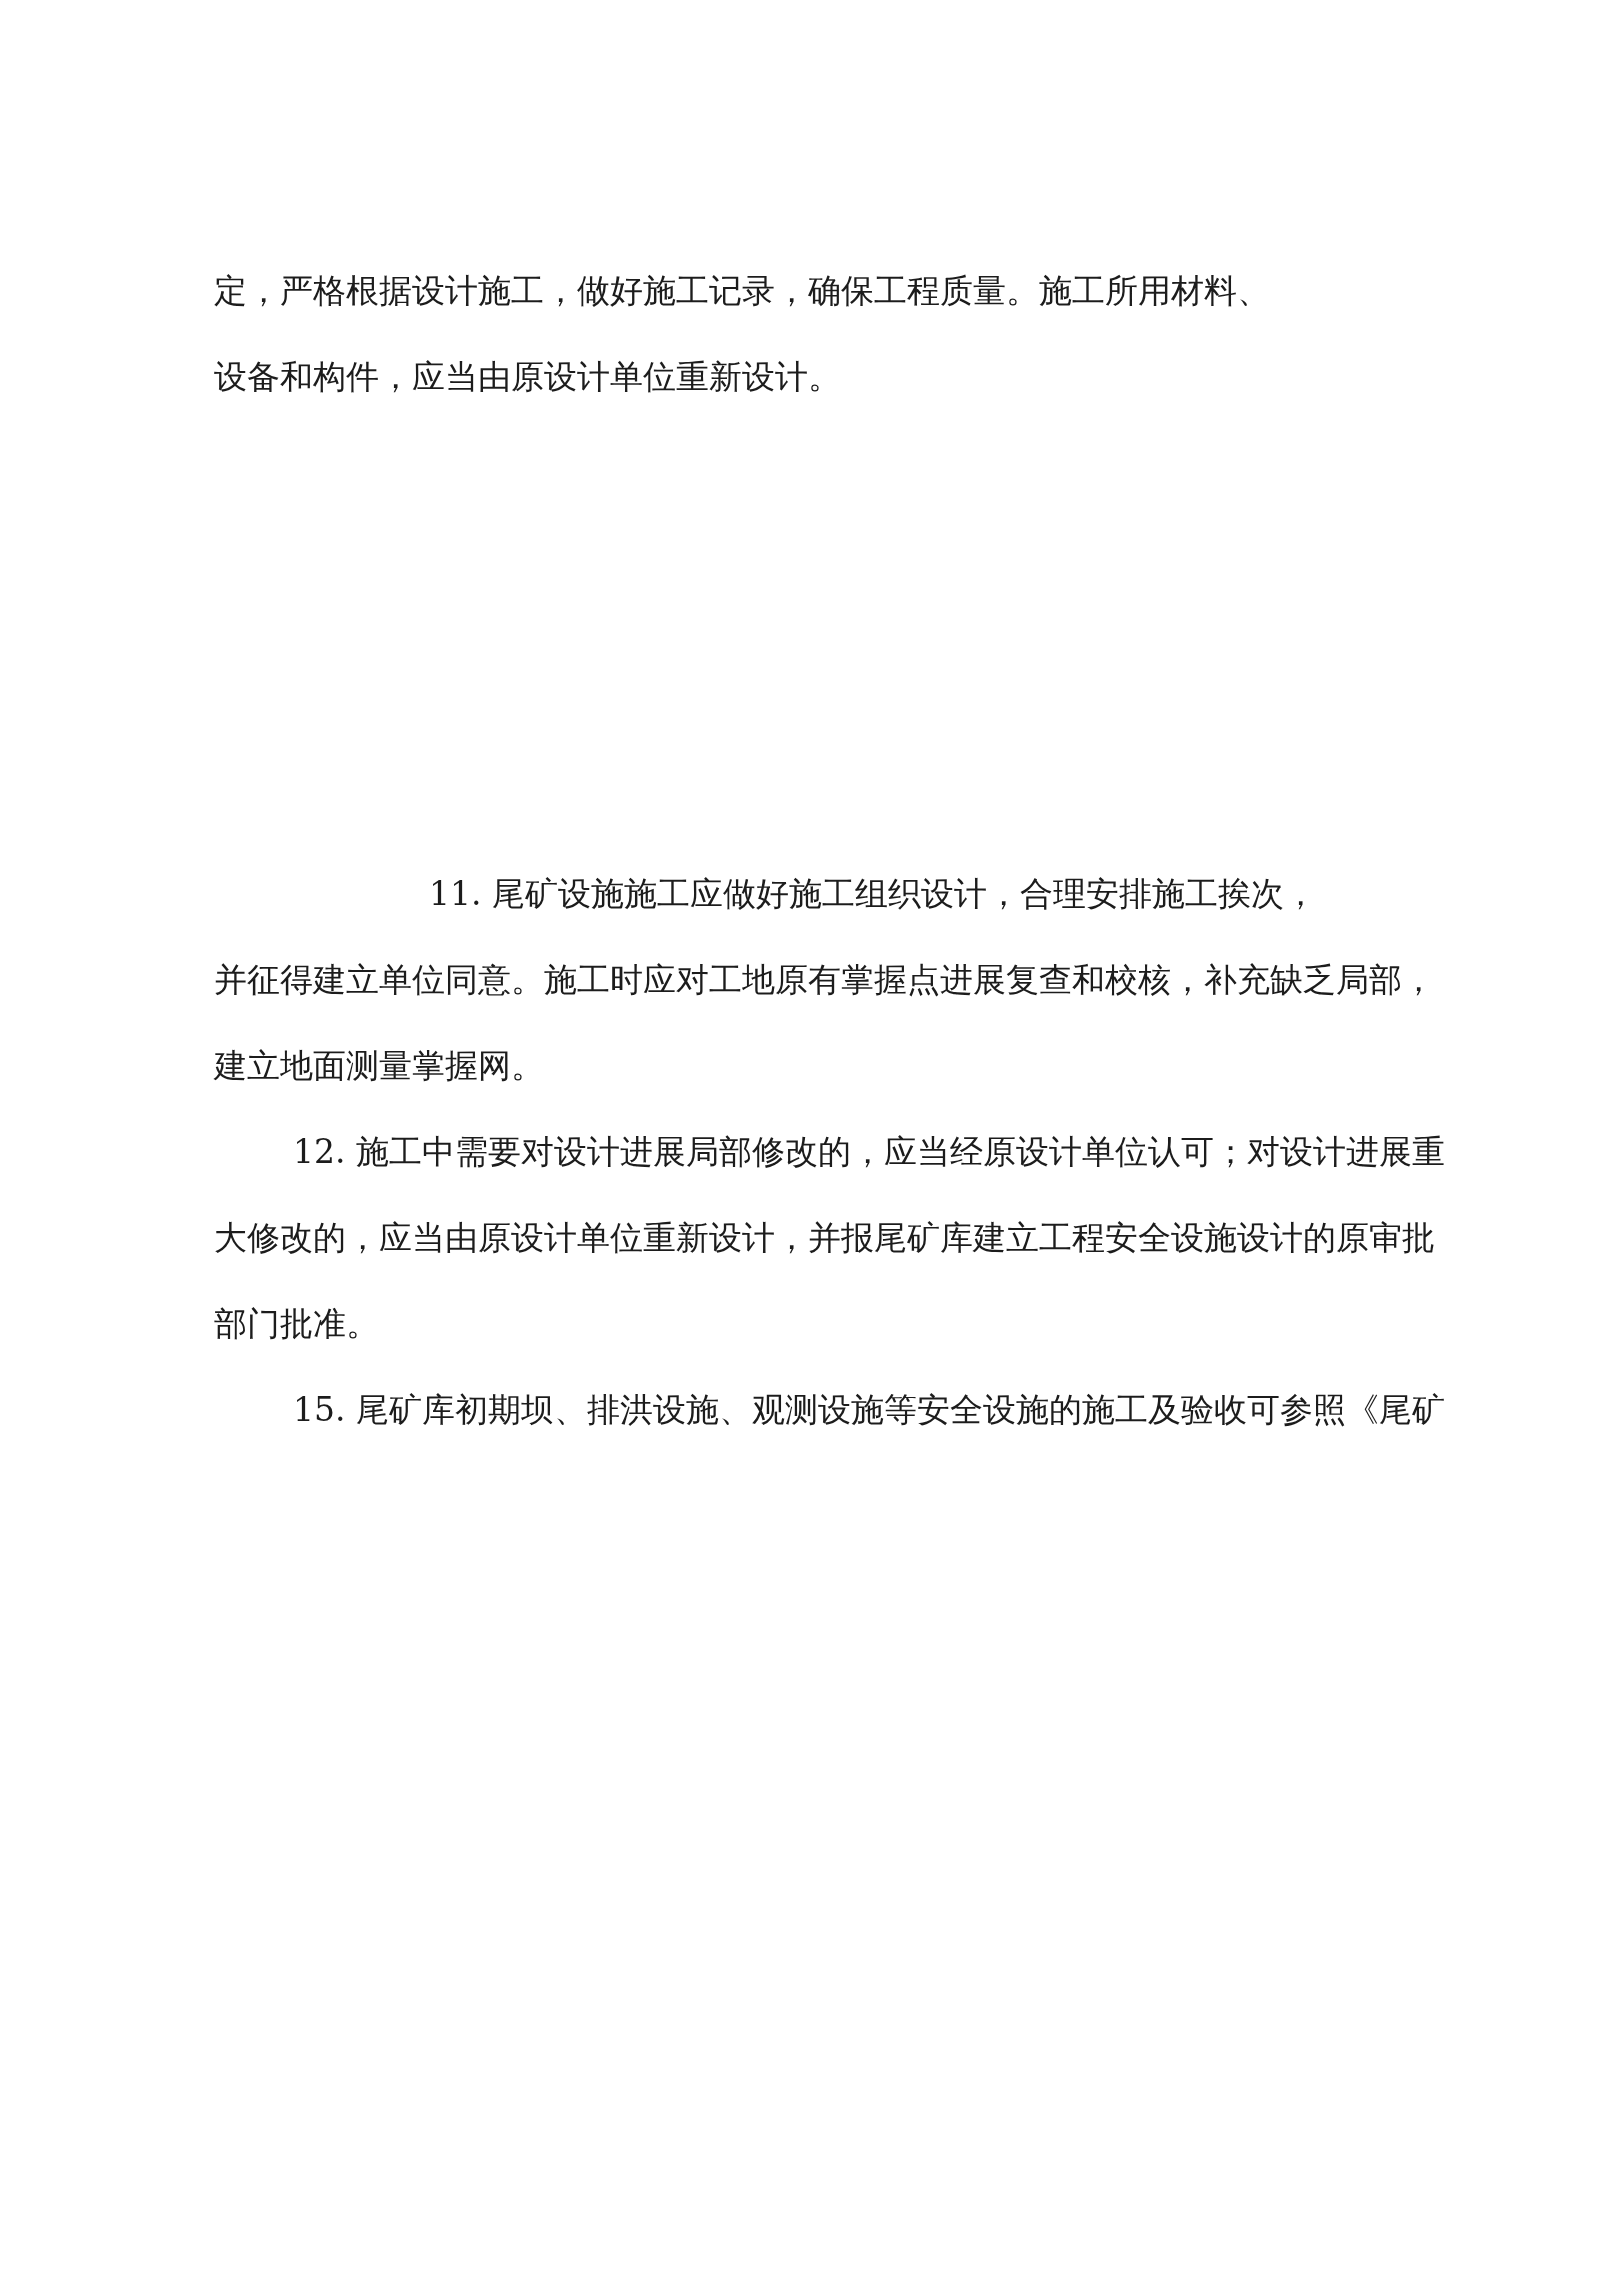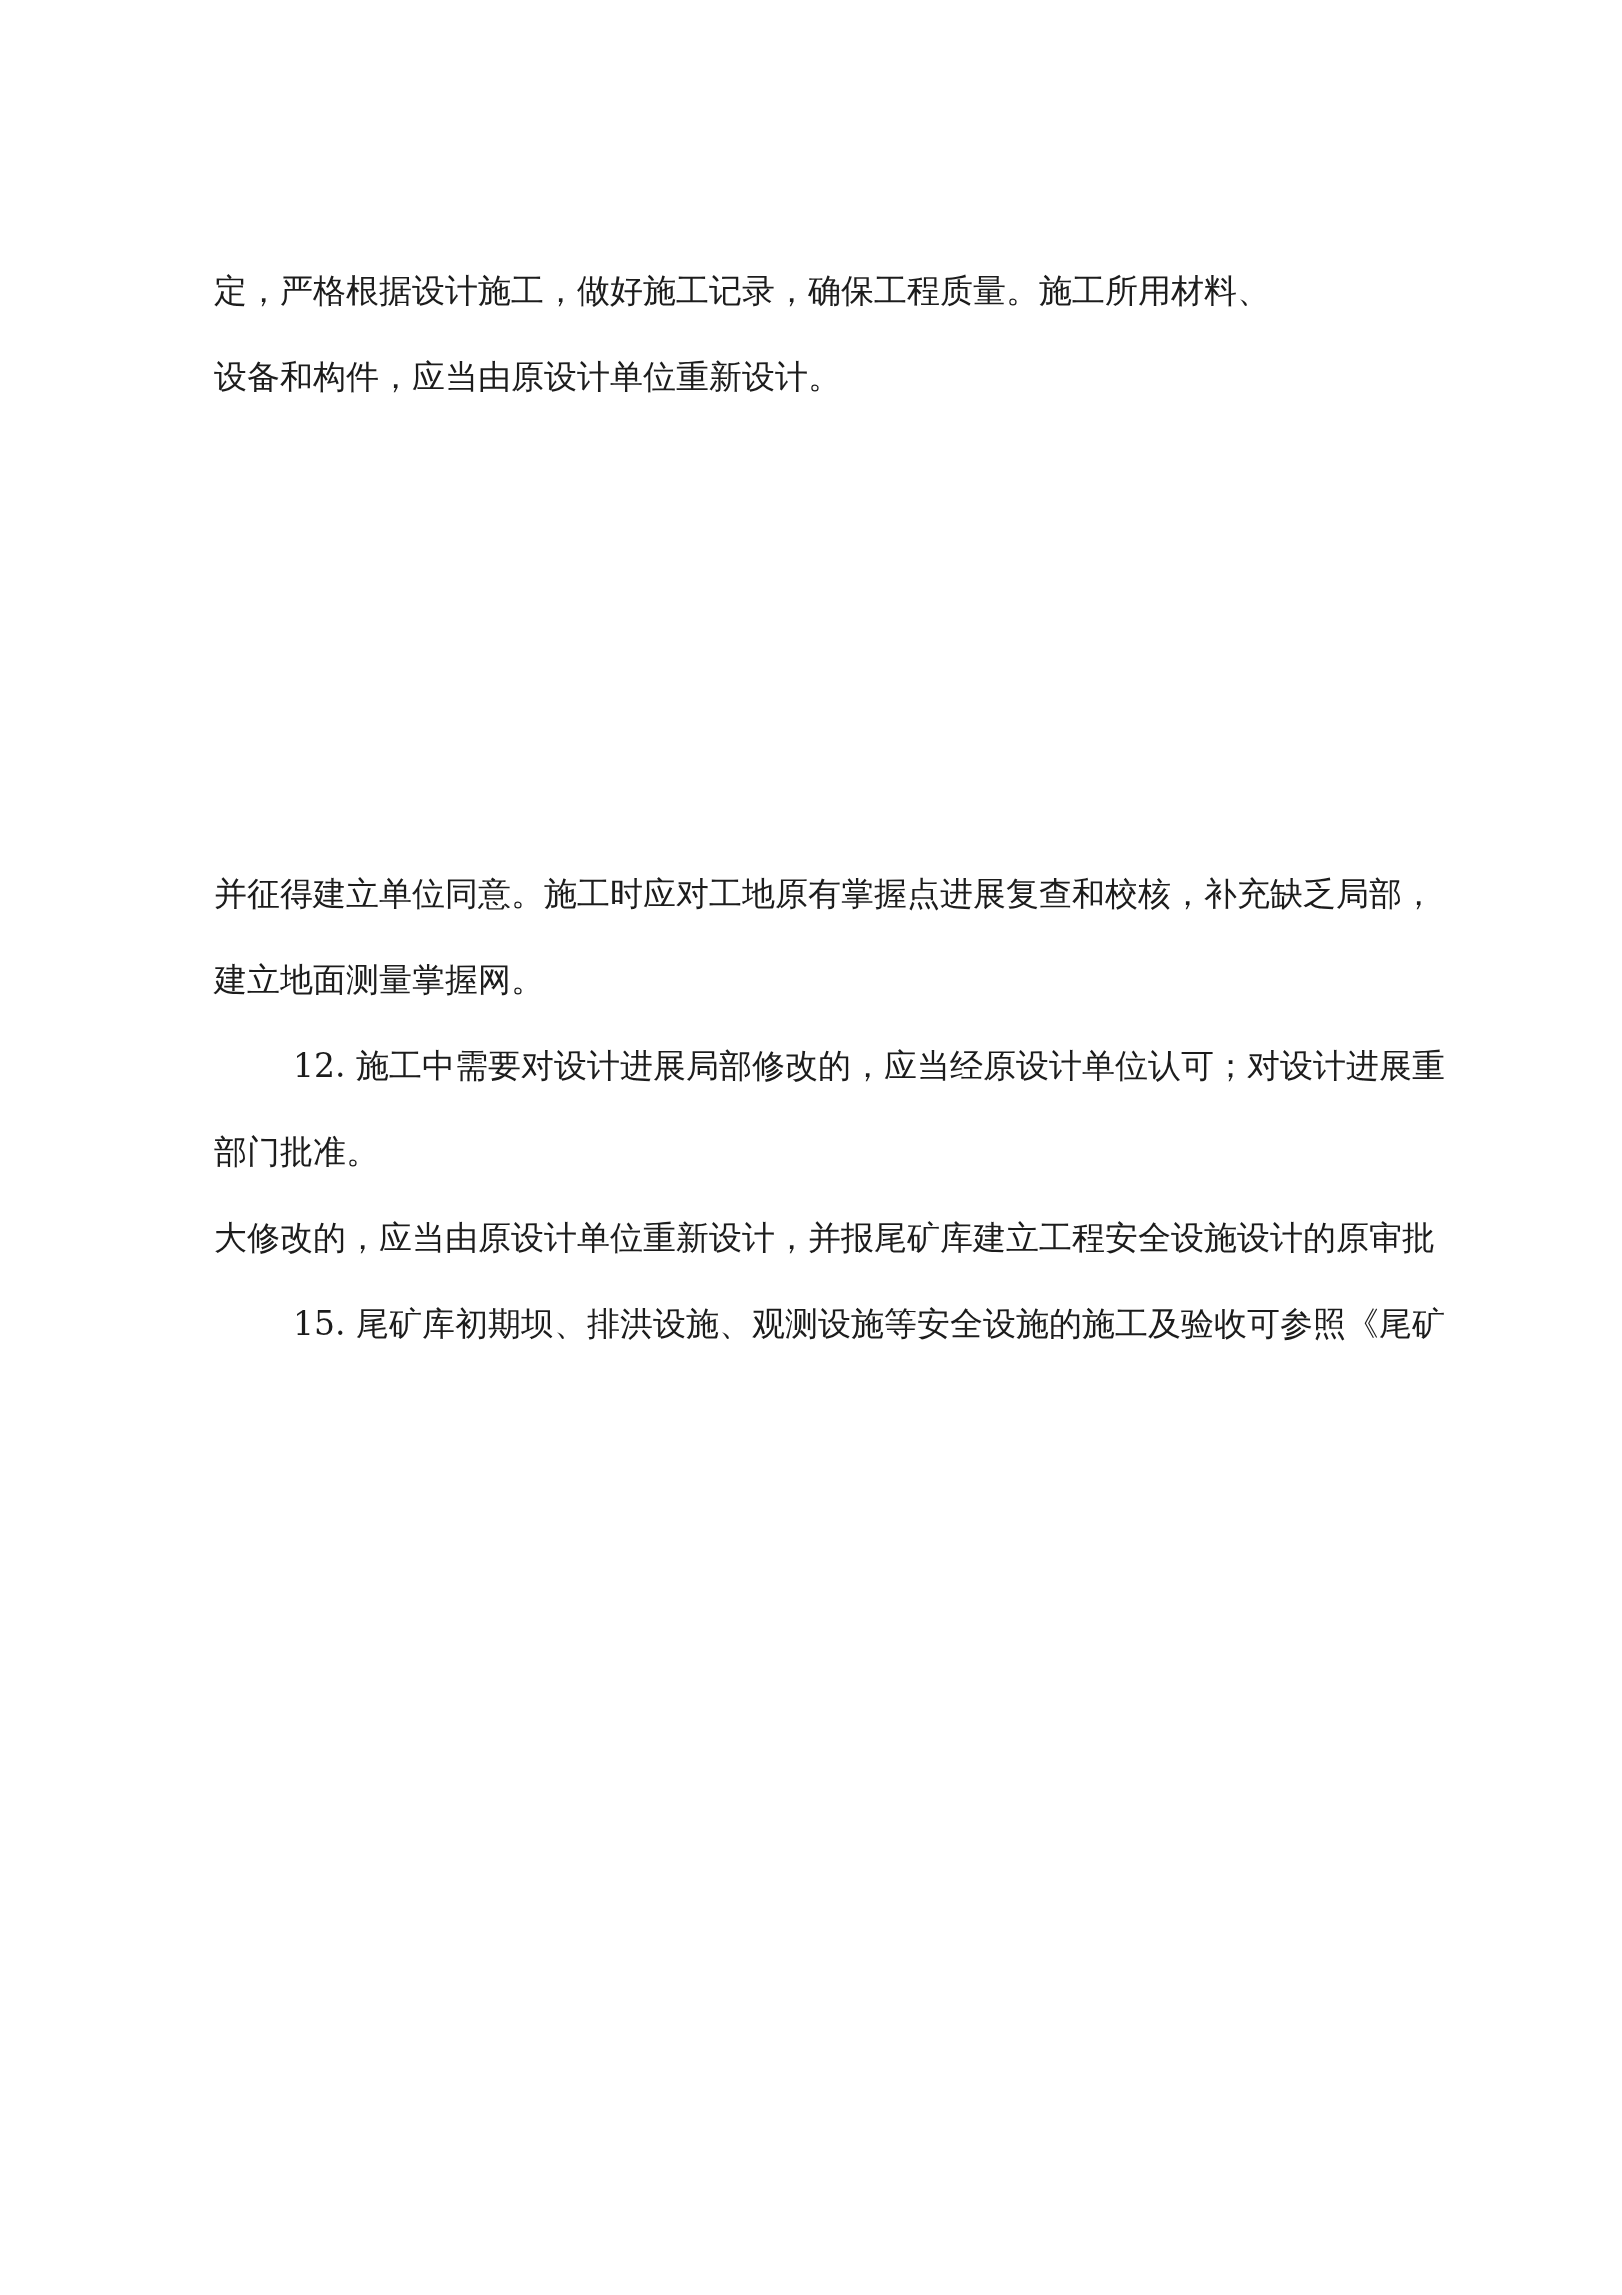--- a/index.html
+++ b/index.html
@@ -53,28 +53,29 @@
   <div class="content">
 
     <div class="para">
       <div class="line">定，严格根据设计施工，做好施工记录，确保工程质量。施工所用材料、</div>
       <div class="line">设备和构件，应当由原设计单位重新设计。</div>
     </div>
 
     <div class="para-gap"></div>
 
     <div class="para">
+      <div class="line ind-deep">11. 尾矿设施施工应做好施工组织设计，合理安排施工挨次，</div>
       <div class="line">并征得建立单位同意。施工时应对工地原有掌握点进展复查和校核，补充缺乏局部，</div>
       <div class="line">建立地面测量掌握网。</div>
     </div>
 
     <div class="para">
       <div class="line ind-num">12. 施工中需要对设计进展局部修改的，应当经原设计单位认可；对设计进展重</div>
+      <div class="line">大修改的，应当由原设计单位重新设计，并报尾矿库建立工程安全设施设计的原审批</div>
       <div class="line">部门批准。</div>
-      <div class="line">大修改的，应当由原设计单位重新设计，并报尾矿库建立工程安全设施设计的原审批</div>
     </div>
 
 
 
     <div class="para">
       <div class="line ind-num">15. 尾矿库初期坝、排洪设施、观测设施等安全设施的施工及验收可参照《尾矿</div>
     </div>
 
   </div>
 </div>

